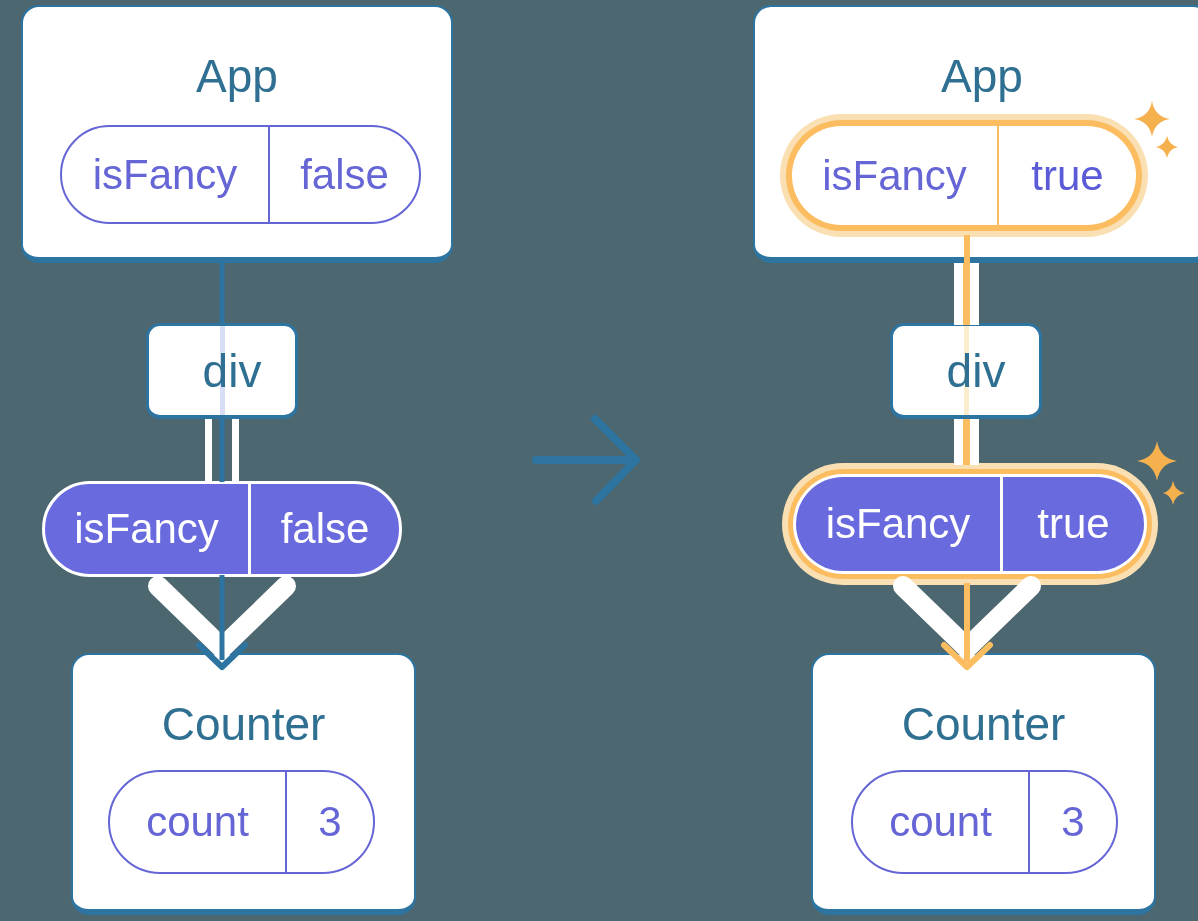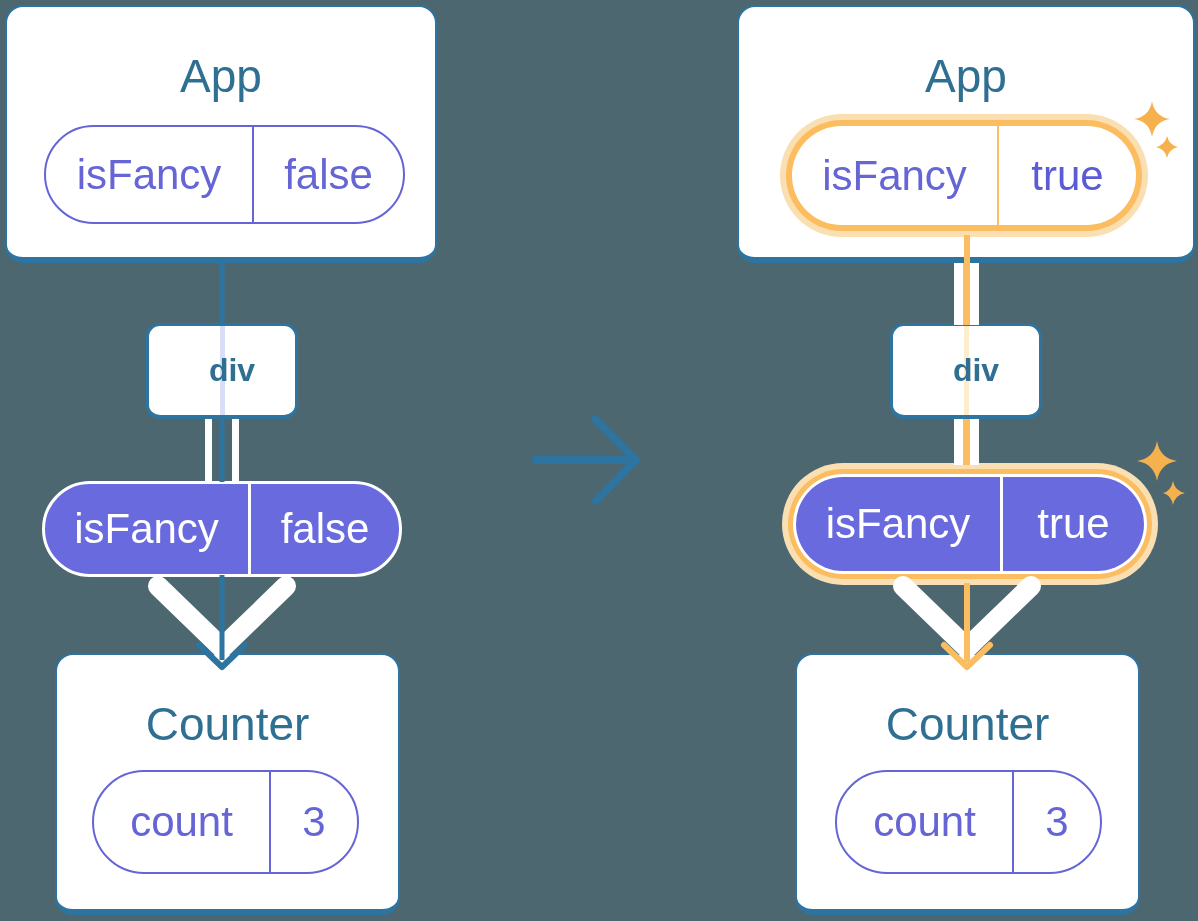--- a/index.html
+++ b/index.html
@@ -6,21 +6,21 @@
     --background:#4C6770; --card-bg:#FFFFFF; --blue:#2E74A0; --title-text:#2E6F92;
     --purple:#6565D6; --purple-fill:#6A6ADF; --purple-bold:#5B5BD8;
     --lavender-line:#D8DEF6; --pale-orange-line:#FCEDCF;
     --orange:#FBBD60; --orange-glow:#FADFB2; --sparkle:#F6B14F; --white:#FFFFFF;
   }
   html,body{margin:0;padding:0;}
   body{background:var(--background);font-family:"Liberation Sans",sans-serif;}
   .diagram{position:relative;width:1198px;height:921px;background:var(--background);overflow:hidden;}
 
   .card{position:absolute;background:var(--card-bg);border:2px solid var(--blue);
-        border-bottom-width:6px;border-radius:18px;box-sizing:border-box;}
+        border-bottom-width:6px;border-radius:18px;box-sizing:border-box;margin-left:16px;}
   .card-title{position:absolute;left:0;right:0;top:46px;text-align:center;
         font-size:46px;line-height:46px;font-weight:500;color:var(--title-text);}
 
   .pill{position:absolute;box-sizing:border-box;border-radius:62px;display:flex;
         align-items:stretch;font-size:42px;}
   .pill-cell{display:flex;align-items:center;justify-content:center;}
 
   .outline-pill{border:2.5px solid var(--purple);color:var(--purple);background:var(--card-bg);}
   .outline-pill .pill-cell.first{border-right:2.5px solid var(--purple);}
 
@@ -40,21 +40,21 @@
   .purple-core{box-sizing:border-box;background:var(--purple-fill);border-radius:48px;
         width:100%;height:100%;display:flex;align-items:stretch;color:var(--white);font-size:42px;}
   .purple-core .pill-cell.first{border-right:3px solid var(--white);}
   .bold-value{font-weight:400;}
   .ring-inner.white-core .bold-value{color:var(--purple-bold);}
 
   .div-box{position:absolute;background:var(--card-bg);border:3px solid var(--blue);
         border-bottom-width:4px;border-radius:14px;box-sizing:border-box;
         display:flex;align-items:center;justify-content:center;}
   .div-box .inner-line{position:absolute;top:0;bottom:0;left:calc(50% - 2.5px);width:5px;}
-  .div-box .div-title{position:relative;font-size:32px;font-weight:700;color:var(--title-text);margin-left:20px;}
+  .div-box .div-title{position:relative;font-size:46px;font-weight:400;color:var(--title-text);margin-left:20px;}
 
   svg.overlay{position:absolute;left:0;top:0;pointer-events:none;}
   .white-fill{fill:var(--white);}
   .blue-fill{fill:var(--blue);}
   .orange-fill{fill:var(--orange);}
   .white-chevron{stroke:var(--white);stroke-width:20;fill:none;stroke-linecap:round;stroke-linejoin:round;}
   .blue-head{stroke:var(--blue);stroke-width:6;fill:none;stroke-linecap:round;stroke-linejoin:round;}
   .orange-head{stroke:var(--orange);stroke-width:6;fill:none;stroke-linecap:round;stroke-linejoin:round;}
   .transition-arrow{stroke:var(--blue);stroke-width:8;fill:none;stroke-linecap:round;stroke-linejoin:round;}
   .sparkle{fill:var(--sparkle);}

